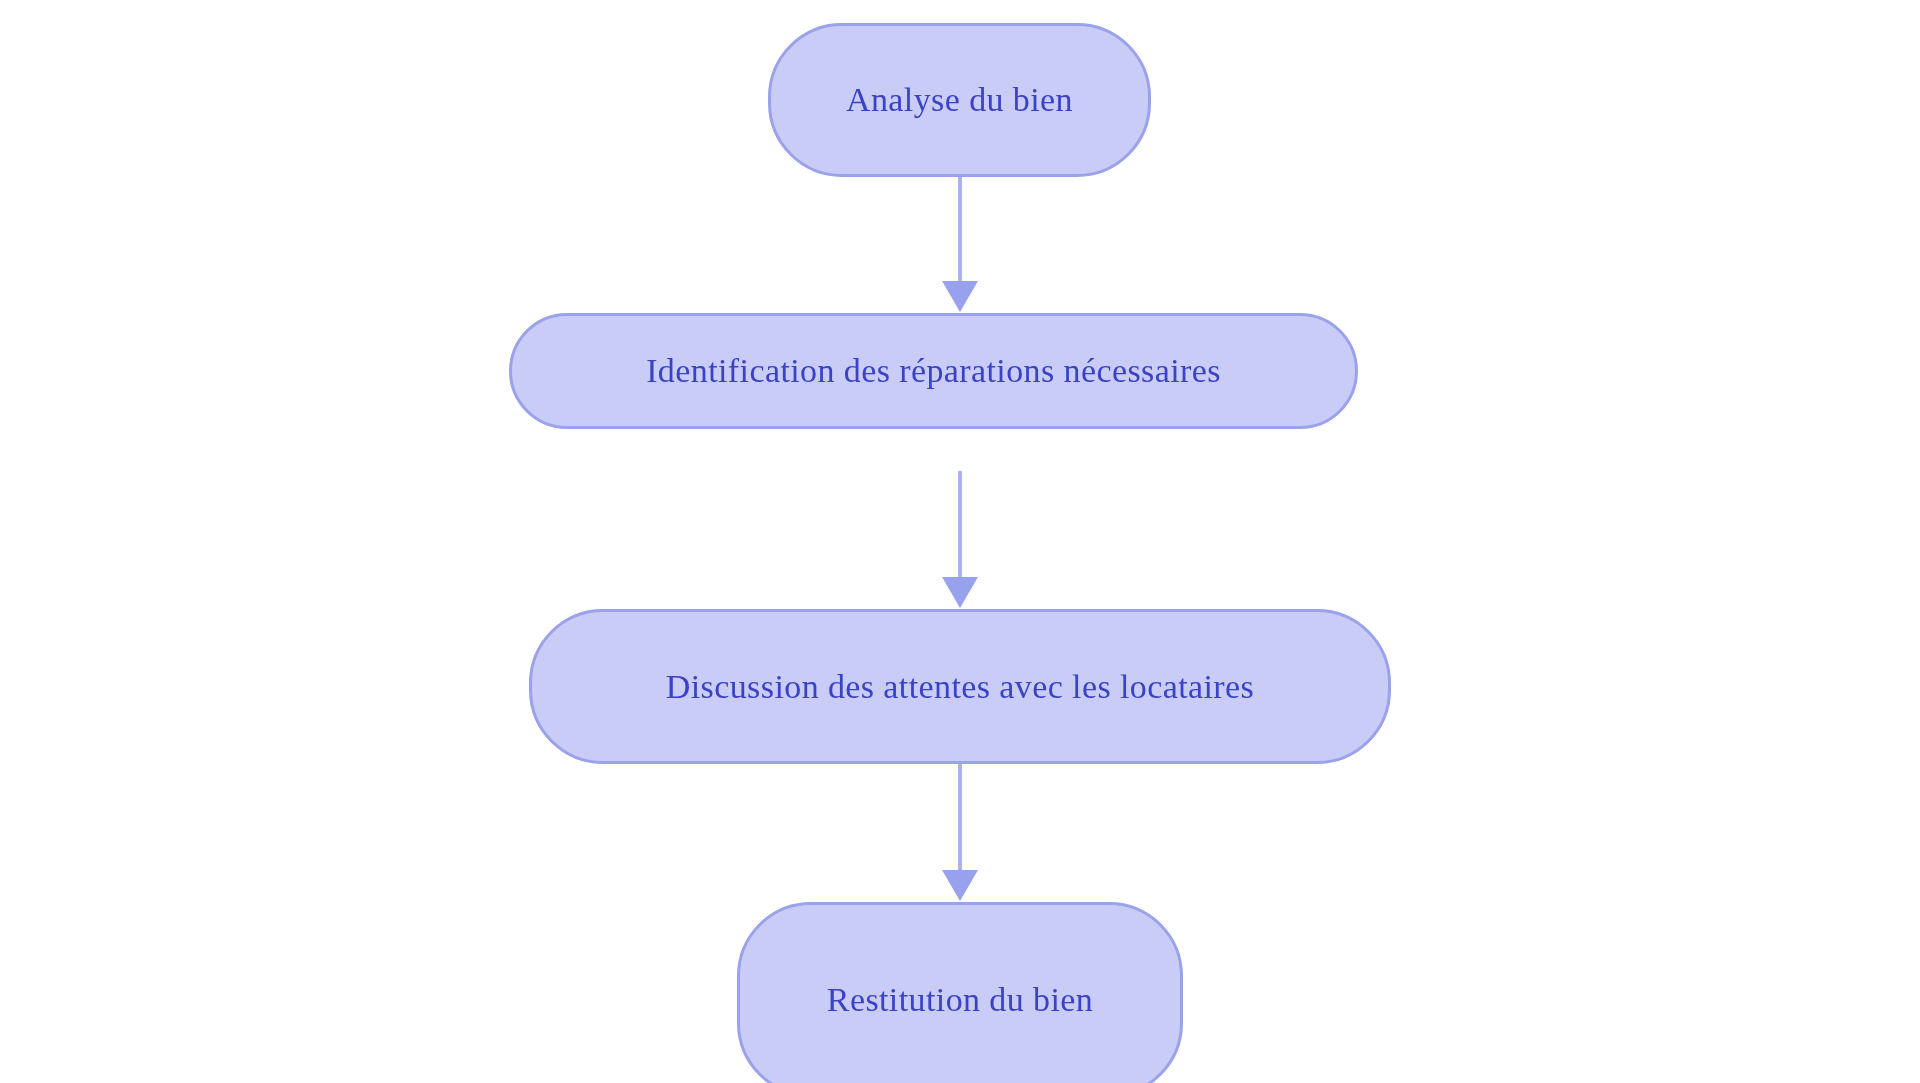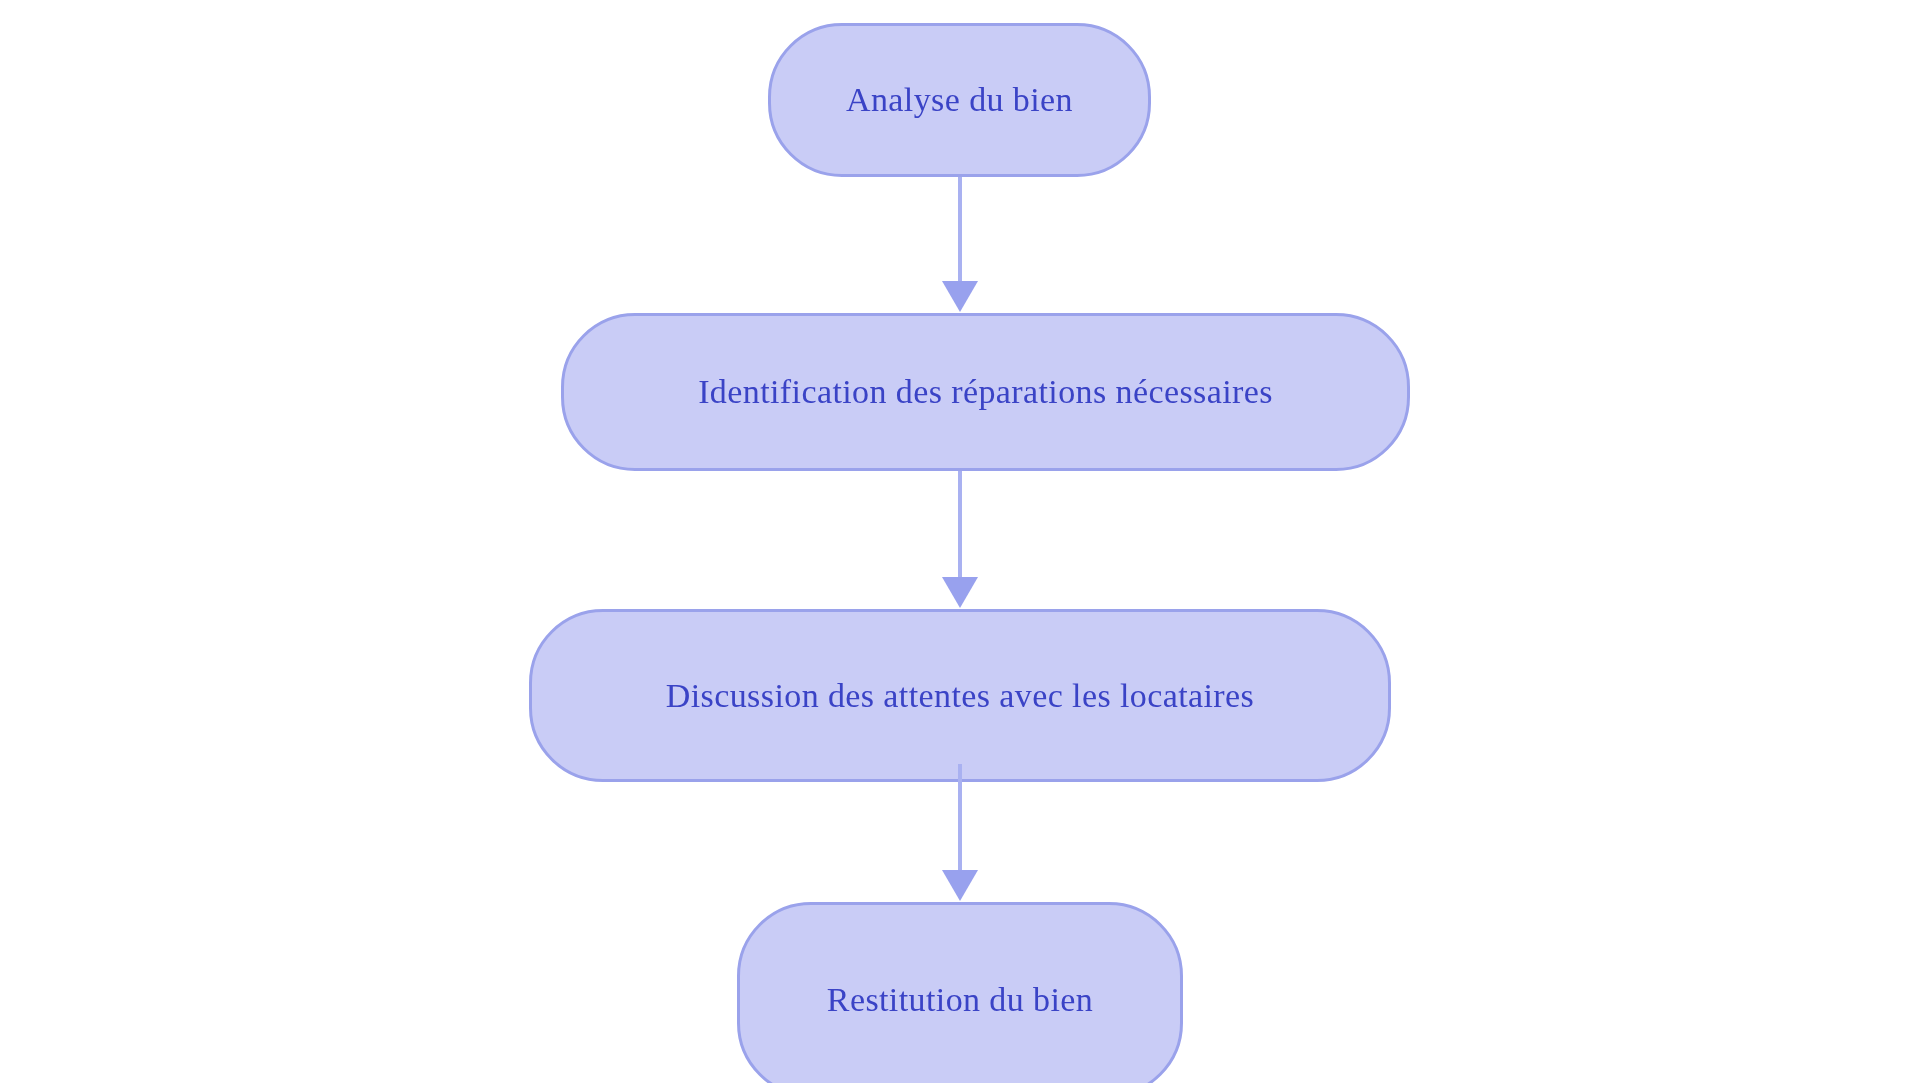--- a/index.html
+++ b/index.html
@@ -24,22 +24,22 @@
     background: var(--node-fill, #c9ccf6);
     border: 3px solid var(--node-border, #9aa2eb);
     border-radius: 74px;
     color: var(--node-text, #3a43c6);
     font-size: 34px;
     letter-spacing: 0.4px;
     text-align: center;
     white-space: nowrap;
   }
   .node-1 { left: 768px; top: 23px;  width: 383px; height: 154px; }
-  .node-2 { left: 561px; top: 313px; width: 849px; height: 158px; }
-  .node-3 { left: 529px; top: 609px; width: 862px; height: 173px; }
+  .node-2 { left: 509px; top: 313px; width: 849px; height: 116px; }
+  .node-3 { left: 529px; top: 609px; width: 862px; height: 155px; }
   .node-4 { left: 737px; top: 902px; width: 446px; height: 195px; }
 
   .flow-arrow {
     position: absolute;
     left: 942px;
     width: 36px;
   }
   .arrow-1 { top: 177px; height: 135px; }
   .arrow-2 { top: 471px; height: 137px; }
   .arrow-3 { top: 764px; height: 137px; }

